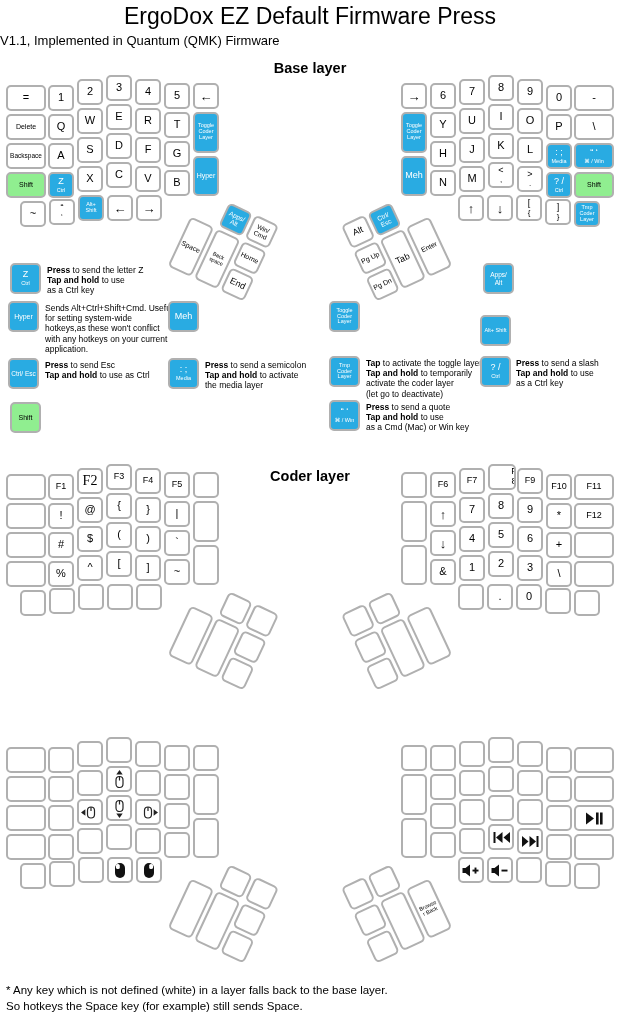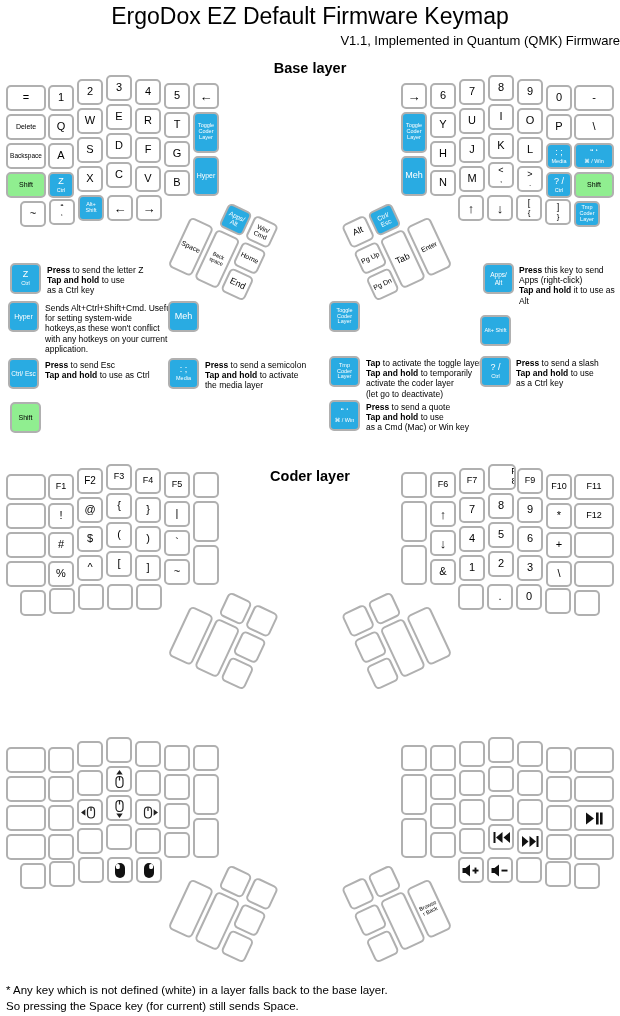--- a/index.html
+++ b/index.html
@@ -1,20 +1,20 @@
 <!DOCTYPE html>
 <html style="--cyan: #29abe2; --green: #90ee90;"><head>
 <meta charset="utf-8">
 <style>
   *{margin:0;padding:0;box-sizing:border-box}
   html,body{background:#fff}
   body{width:620px;height:1016px;position:relative;font-family:"Liberation Sans",sans-serif;color:#000}
   #page{position:absolute;left:0;top:0;width:620px;height:1016px;overflow:hidden}
   .title{position:absolute;top:3px;left:0;right:0;text-align:center;font-size:23px}
-  .subtitle{position:absolute;top:33px;left:12px;right:0;text-align:right;font-size:13px}
+  .subtitle{position:absolute;top:33px;left:0;right:0;text-align:left;font-size:13px}
   .lh{position:absolute;left:0;right:0;text-align:center;font-weight:bold;font-size:14.5px}
   .h-base{top:60px}
   .h-coder{top:468px}
   .h-media{top:731px;left:50%;right:auto;width:124px;margin-left:-62px;line-height:1.15}
   .key{position:absolute;background:#fff;border:2px solid #b0b0b0;border-radius:5px;
        display:flex;flex-direction:column;align-items:center;justify-content:center;
        text-align:center;overflow:hidden;gap:1px}
   .key.cyan{background:var(--cyan,#29abe2);color:#fff}
   .key.green{background:var(--green,#90ee90);color:#000}
   .kl{line-height:1.08;text-align:center;padding:0 1px;word-break:break-word}
@@ -22,27 +22,27 @@
   .ar{font-size:13px;font-weight:bold;line-height:1}
   .key svg{display:block}
   .thumb{position:absolute;width:84px;height:84px}
   .ltext{position:absolute;font-size:8.5px;line-height:1.2}
   .foot{position:absolute;left:6px;top:983px;font-size:11.5px;line-height:1.35}
 </style>
 </head>
 <body>
 
 <div id="page">
-  <div class="title">ErgoDox EZ Default Firmware Keymap</div>
+  <div class="title">ErgoDox EZ Default Firmware Press</div>
   <div class="subtitle">V1.1, Implemented in Quantum (QMK) Firmware</div>
   <div class="lh h-base">Base layer</div>
   <div class="lh h-coder">Coder layer</div>
   <div class="foot">
     <div>* Any key which is not defined (white) in a layer falls back to the base layer.</div>
-    <div>So pressing the Space key (for current) still sends Space.</div>
+    <div>So hotkeys the Space key (for example) still sends Space.</div>
   </div>
 <div>
       <div class="key" style="left: 6px; top: 85px; width: 40px; height: 26px;">
         <div class="kl" style="font-size: 11px;">=</div>
       </div>
       <div class="key" style="left: 48px; top: 85px; width: 26px; height: 26px;">
         <div class="kl" style="font-size: 11px;">1</div>
       </div>
       <div class="key" style="left: 77px; top: 79px; width: 26px; height: 26px;">
         <div class="kl" style="font-size: 11px;">2</div>
@@ -279,21 +279,21 @@
           <div class="kl" style="font-size: 7px;">Enter</div>
         </div>
       </div>
     </div>
     <div>
       <div class="key" style="left: 6px; top: 474px; width: 40px; height: 26px;"></div>
       <div class="key" style="left: 48px; top: 474px; width: 26px; height: 26px;">
         <div class="kl" style="font-size: 9px;">F1</div>
       </div>
       <div class="key" style="left: 77px; top: 468px; width: 26px; height: 26px;">
-        <div class="kl" style="font-size: 10px;">F2</div>
+        <div class="kl" style="font-size: 14px; font-family: Liberation Serif, serif;">F2</div>
       </div>
       <div class="key" style="left: 106px; top: 464px; width: 26px; height: 26px;">
         <div class="kl" style="font-size: 9px;">F3</div>
       </div>
       <div class="key" style="left: 135px; top: 468px; width: 26px; height: 26px;">
         <div class="kl" style="font-size: 9px;">F4</div>
       </div>
       <div class="key" style="left: 164px; top: 472px; width: 26px; height: 26px;">
         <div class="kl" style="font-size: 9px;">F5</div>
       </div>
@@ -598,21 +598,20 @@
       </div>
     </div>
     <div class="key cyan" style="left: 10px; top: 263px; width: 31px; height: 31px;">
       <div class="kl" style="font-size: 9px;">Z</div>
       <div class="ks" style="font-size: 5.5px;">Ctrl</div>
     </div>
     <div class="ltext" style="left: 47px; top: 265px; width: 118px;"><b>Press</b> to send the letter Z<br><b>Tap and hold</b> to use<br>as a Ctrl key</div>
     <div class="key cyan" style="left: 483px; top: 263px; width: 31px; height: 31px;">
       <div class="kl" style="font-size: 6.5px;">Apps/ Alt</div>
     </div>
-    <div class="ltext" style="left: 519px; top: 265px; width: 97px;"><b>Press</b> this key to send Apps (right-click)<br><b>Tap and hold</b> it to use as Alt</div>
     <div class="key cyan" style="left: 8px; top: 301px; width: 31px; height: 31px;">
       <div class="kl" style="font-size: 7px;">Hyper</div>
     </div>
     <div class="ltext" style="left: 45px; top: 303px; width: 128px;">Sends Alt+Ctrl+Shift+Cmd. Useful for setting system-wide hotkeys,as these won't conflict with any hotkeys on your current application.</div>
     <div class="key cyan" style="left: 168px; top: 301px; width: 31px; height: 31px;">
       <div class="kl" style="font-size: 9px;">Meh</div>
     </div>
     <div class="key cyan" style="left: 329px; top: 301px; width: 31px; height: 31px;">
       <div class="kl" style="font-size: 5.5px;">Toggle Coder Layer</div>
     </div>

